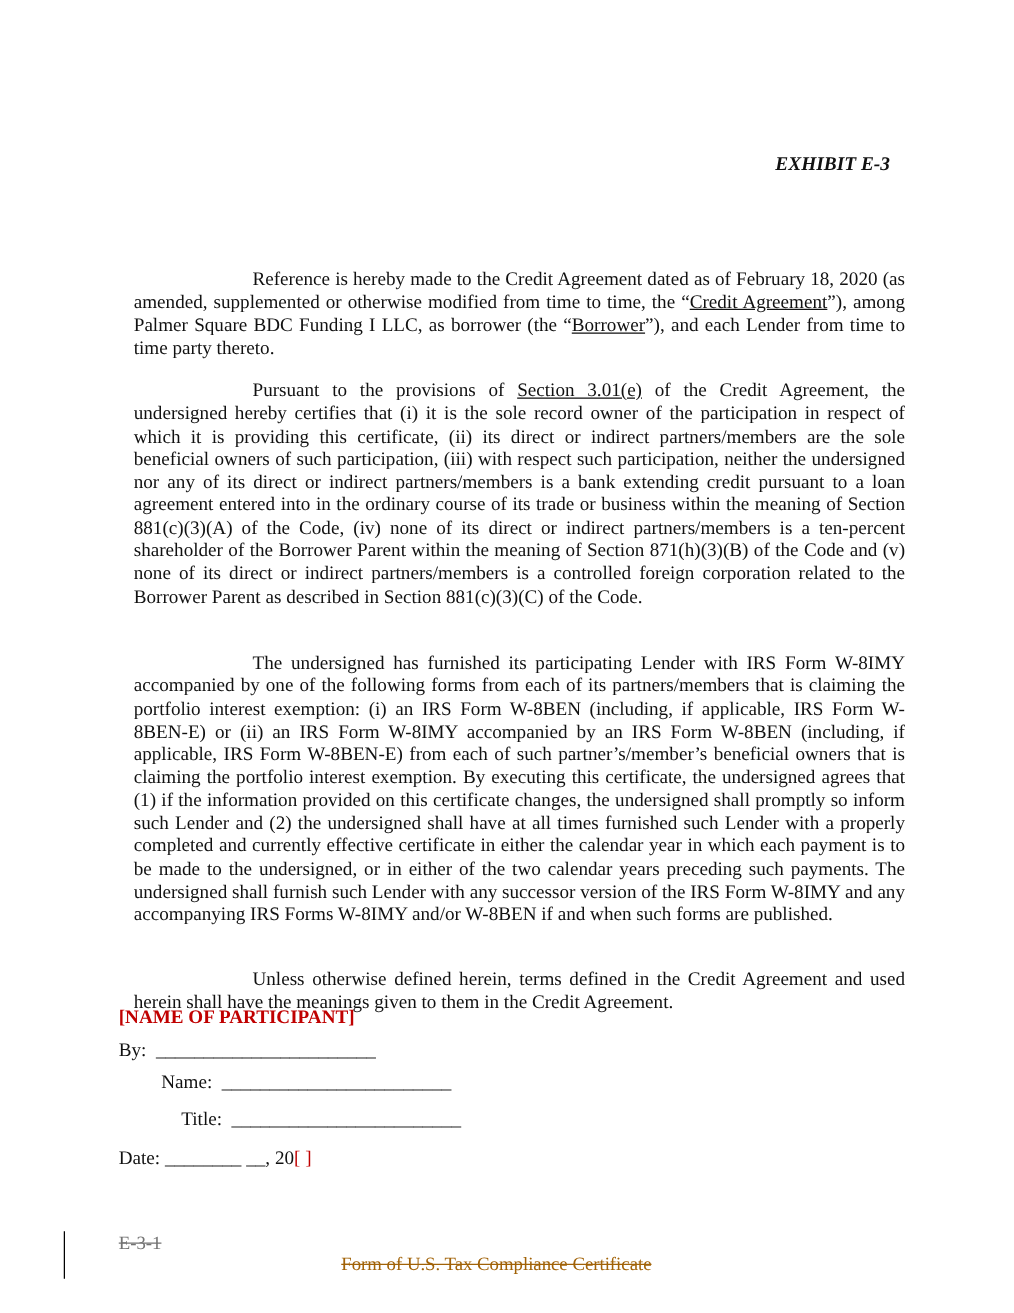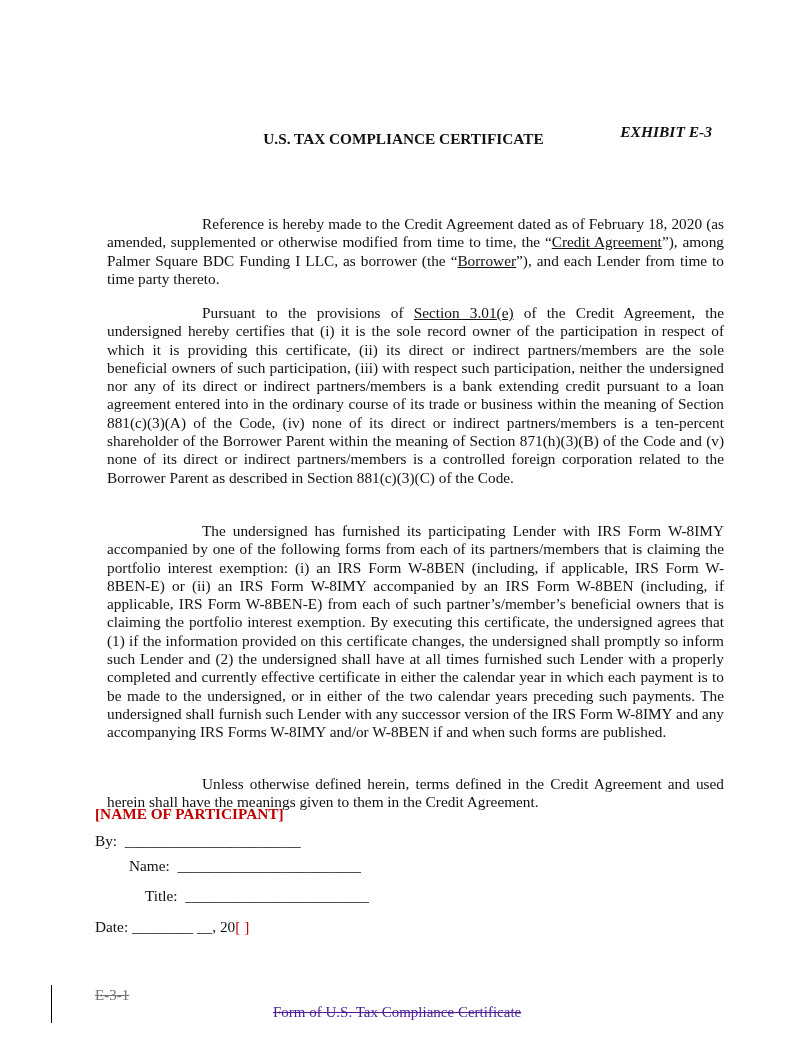--- a/index.html
+++ b/index.html
@@ -10,30 +10,29 @@
   .title { position: absolute; top: 130px; left: 0; width: 617px; text-align: center; line-height: 18.5px; }
   .title .b { font-weight: bold; }
   .para { position: absolute; left: 0; width: 617px; text-align: justify; line-height: 18.3px; margin: 12px; }
   .para .indent { display: inline-block; width: 95px; }
   .u { text-decoration: underline; }
   .red { color: #c00000; }
   .sig { position: absolute; left: 0; line-height: 18px; }
   .bold { font-weight: bold; }
   .footer-bar { position: absolute; left: 51px; top: 985px; width: 1px; height: 38px; background: #000; }
   .footer-left { position: absolute; left: 95px; top: 987px; color: #737373; text-decoration: line-through; font-size: 15px; }
-  .footer-center { position: absolute; left: 273px; top: 1004px; color: #4c1d95; text-decoration: line-through; font-size: 15px; }
+  .footer-center { position: absolute; left: 273px; top: 1004px; color: #a16207; text-decoration: line-through; font-size: 15px; }
 </style>
 </head>
 <body>
 
 <div class="page">
   <div class="exhibit">EXHIBIT E-3</div>
 
   <div class="title">
-    <div class="b">U.S. TAX COMPLIANCE CERTIFICATE</div>
   </div>
 
   <p class="para" style="top:203px;"><span class="indent"></span><span>Reference is hereby made to the Credit Agreement dated as of February 18, 2020 (as amended, supplemented or otherwise modified from time to time, the “</span><span class="u">Credit Agreement</span><span>”), among Palmer Square BDC Funding I LLC, as borrower (the “</span><span class="u">Borrower</span><span>”), and each Lender from time to time party thereto.</span></p>
 
   <p class="para" style="top:292px;"><span class="indent"></span><span>Pursuant to the provisions of </span><span class="u">Section 3.01(e)</span><span> of the Credit Agreement, the undersigned hereby certifies that (i) it is the sole record owner of the participation in respect of which it is providing this certificate, (ii) its direct or indirect partners/members are the sole beneficial owners of such participation, (iii) with respect such participation, neither the undersigned nor any of its direct or indirect partners/members is a bank extending credit pursuant to a loan agreement entered into in the ordinary course of its trade or business within the meaning of Section 881(c)(3)(A) of the Code, (iv) none of its direct or indirect partners/members is a ten-percent shareholder of the Borrower Parent within the meaning of Section 871(h)(3)(B) of the Code and (v) none of its direct or indirect partners/members is a controlled foreign corporation related to the Borrower Parent as described in Section 881(c)(3)(C) of the Code.</span></p>
 
   <p class="para" style="top:510px;"><span class="indent"></span><span>The undersigned has furnished its participating Lender with IRS Form W-8IMY accompanied by one of the following forms from each of its partners/members that is claiming the portfolio interest exemption: (i) an IRS Form W-8BEN (including, if applicable, IRS Form W-8BEN-E) or (ii) an IRS Form W-8IMY accompanied by an IRS Form W-8BEN (including, if applicable, IRS Form W-8BEN-E) from each of such partner’s/member’s beneficial owners that is claiming the portfolio interest exemption.  By executing this certificate, the undersigned agrees that (1) if the information provided on this certificate changes, the undersigned shall promptly so inform such Lender and (2) the undersigned shall have at all times furnished such Lender with a properly completed and currently effective certificate in either the calendar year in which each payment is to be made to the undersigned, or in either of the two calendar years preceding such payments.  The undersigned shall furnish such Lender with any successor version of the IRS Form W-8IMY and any accompanying IRS Forms W-8IMY and/or W-8BEN if and when such forms are published.</span></p>
 
   <p class="para" style="top:763px;"><span class="indent"></span><span>Unless otherwise defined herein, terms defined in the Credit Agreement and used herein shall have the meanings given to them in the Credit Agreement.</span></p>
 

